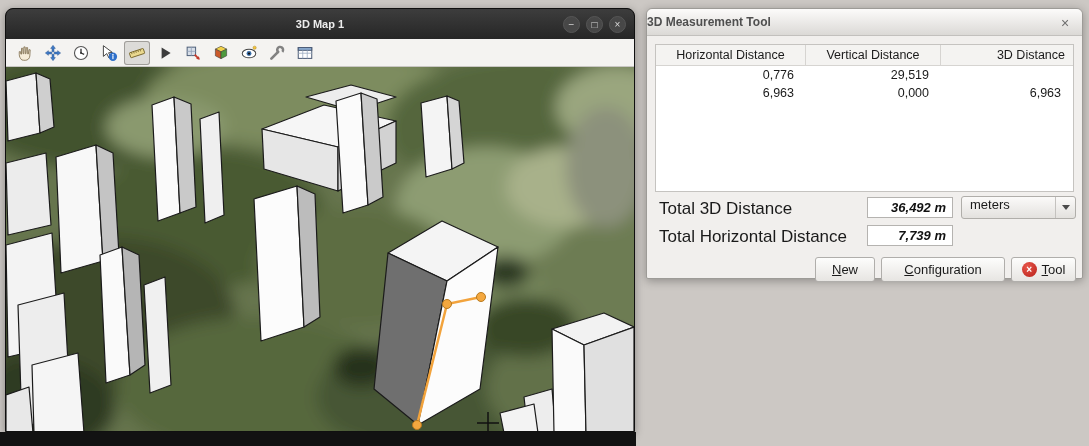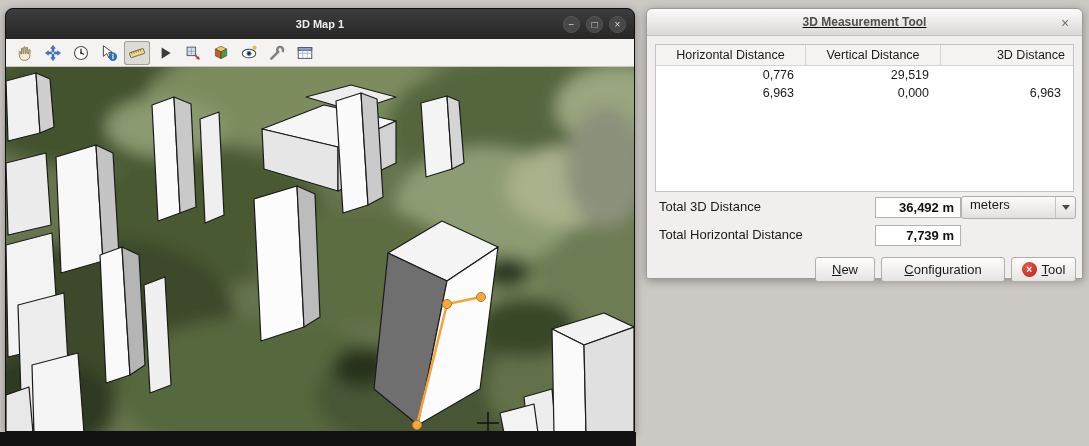--- a/index.html
+++ b/index.html
@@ -44,42 +44,42 @@
 
   
   .dialog {
     position: absolute; left: 646px; top: 8px; width: 437px; height: 271px;
     background: #f1efed; border: 1px solid #9d9b97; border-radius: 6px 6px 2px 2px;
     box-shadow: 0 2px 10px rgba(0,0,0,.3);
   }
   .dlg-titlebar {
     height: 27px; background: linear-gradient(#fcfbfa, #dbd9d6); border-bottom: 1px solid #c2c0bd;
     border-radius: 6px 6px 0 0;
-    display: flex; align-items: center; justify-content: center; position: relative; text-decoration: underline;
+    display: flex; align-items: center; position: relative;
   }
   .dlg-title { font-size: 12px; font-weight: bold; color: #4f4f4f; }
   .dlg-close {
     position: absolute; right: 8px; top: 5px; width: 18px; height: 18px;
     background: transparent; border: none; color: #6e6e6e; font-size: 14px; line-height: 16px;
   }
   .dlg-table {
     position: absolute; left: 8px; top: 35px; right: 8px; height: 148px;
     background: #fff; border: 1px solid #c5c3c0; font-size: 12.5px; color: #1a1a1a;
   }
   .thead { display: grid; grid-template-columns: 150px 135px 1fr; background: #f4f3f1; border-bottom: 1px solid #d6d4d1; }
   .th { padding: 3px 8px; border-right: 1px solid #d6d4d1; text-align: center; white-space: nowrap; }
   .th:last-child { border-right: none; text-align: right; }
   .tr { display: grid; grid-template-columns: 150px 135px 1fr; }
   .td { padding: 2px 12px 2px 4px; text-align: right; white-space: nowrap; }
 
-  .total-label { position: absolute; left: 12px; font-size: 13px; color: #1a1a1a; }
+  .total-label { position: absolute; left: 12px; font-size: 17px; color: #1a1a1a; }
   .total-field {
-    position: absolute; left: 228px; width: 86px; height: 21px; background: #fff;
+    position: absolute; left: 220px; width: 86px; height: 21px; background: #fff;
     border: 1px solid #b5b3b0; font-size: 13px; font-weight: bold; color: #111;
-    text-align: right; padding: 2px 6px 0 0;
+    text-align: right; padding: 2px 6px 0 0; font-style: italic;
   }
   .unit-select {
     position: absolute; left: 314px; top: 187px; width: 115px; height: 23px;
     background: linear-gradient(#fbfaf9, #e3e1de); border: 1px solid #b0aeaa; border-radius: 3px;
     font-size: 13px; color: #1a1a1a; display: flex; padding-left: 8px;
   }
   .unit-arrow {
     position: absolute; right: 0; top: 0; width: 20px; height: 21px;
     border-left: 1px solid #c4c2bf; display: flex; align-items: center; justify-content: center;
   }

